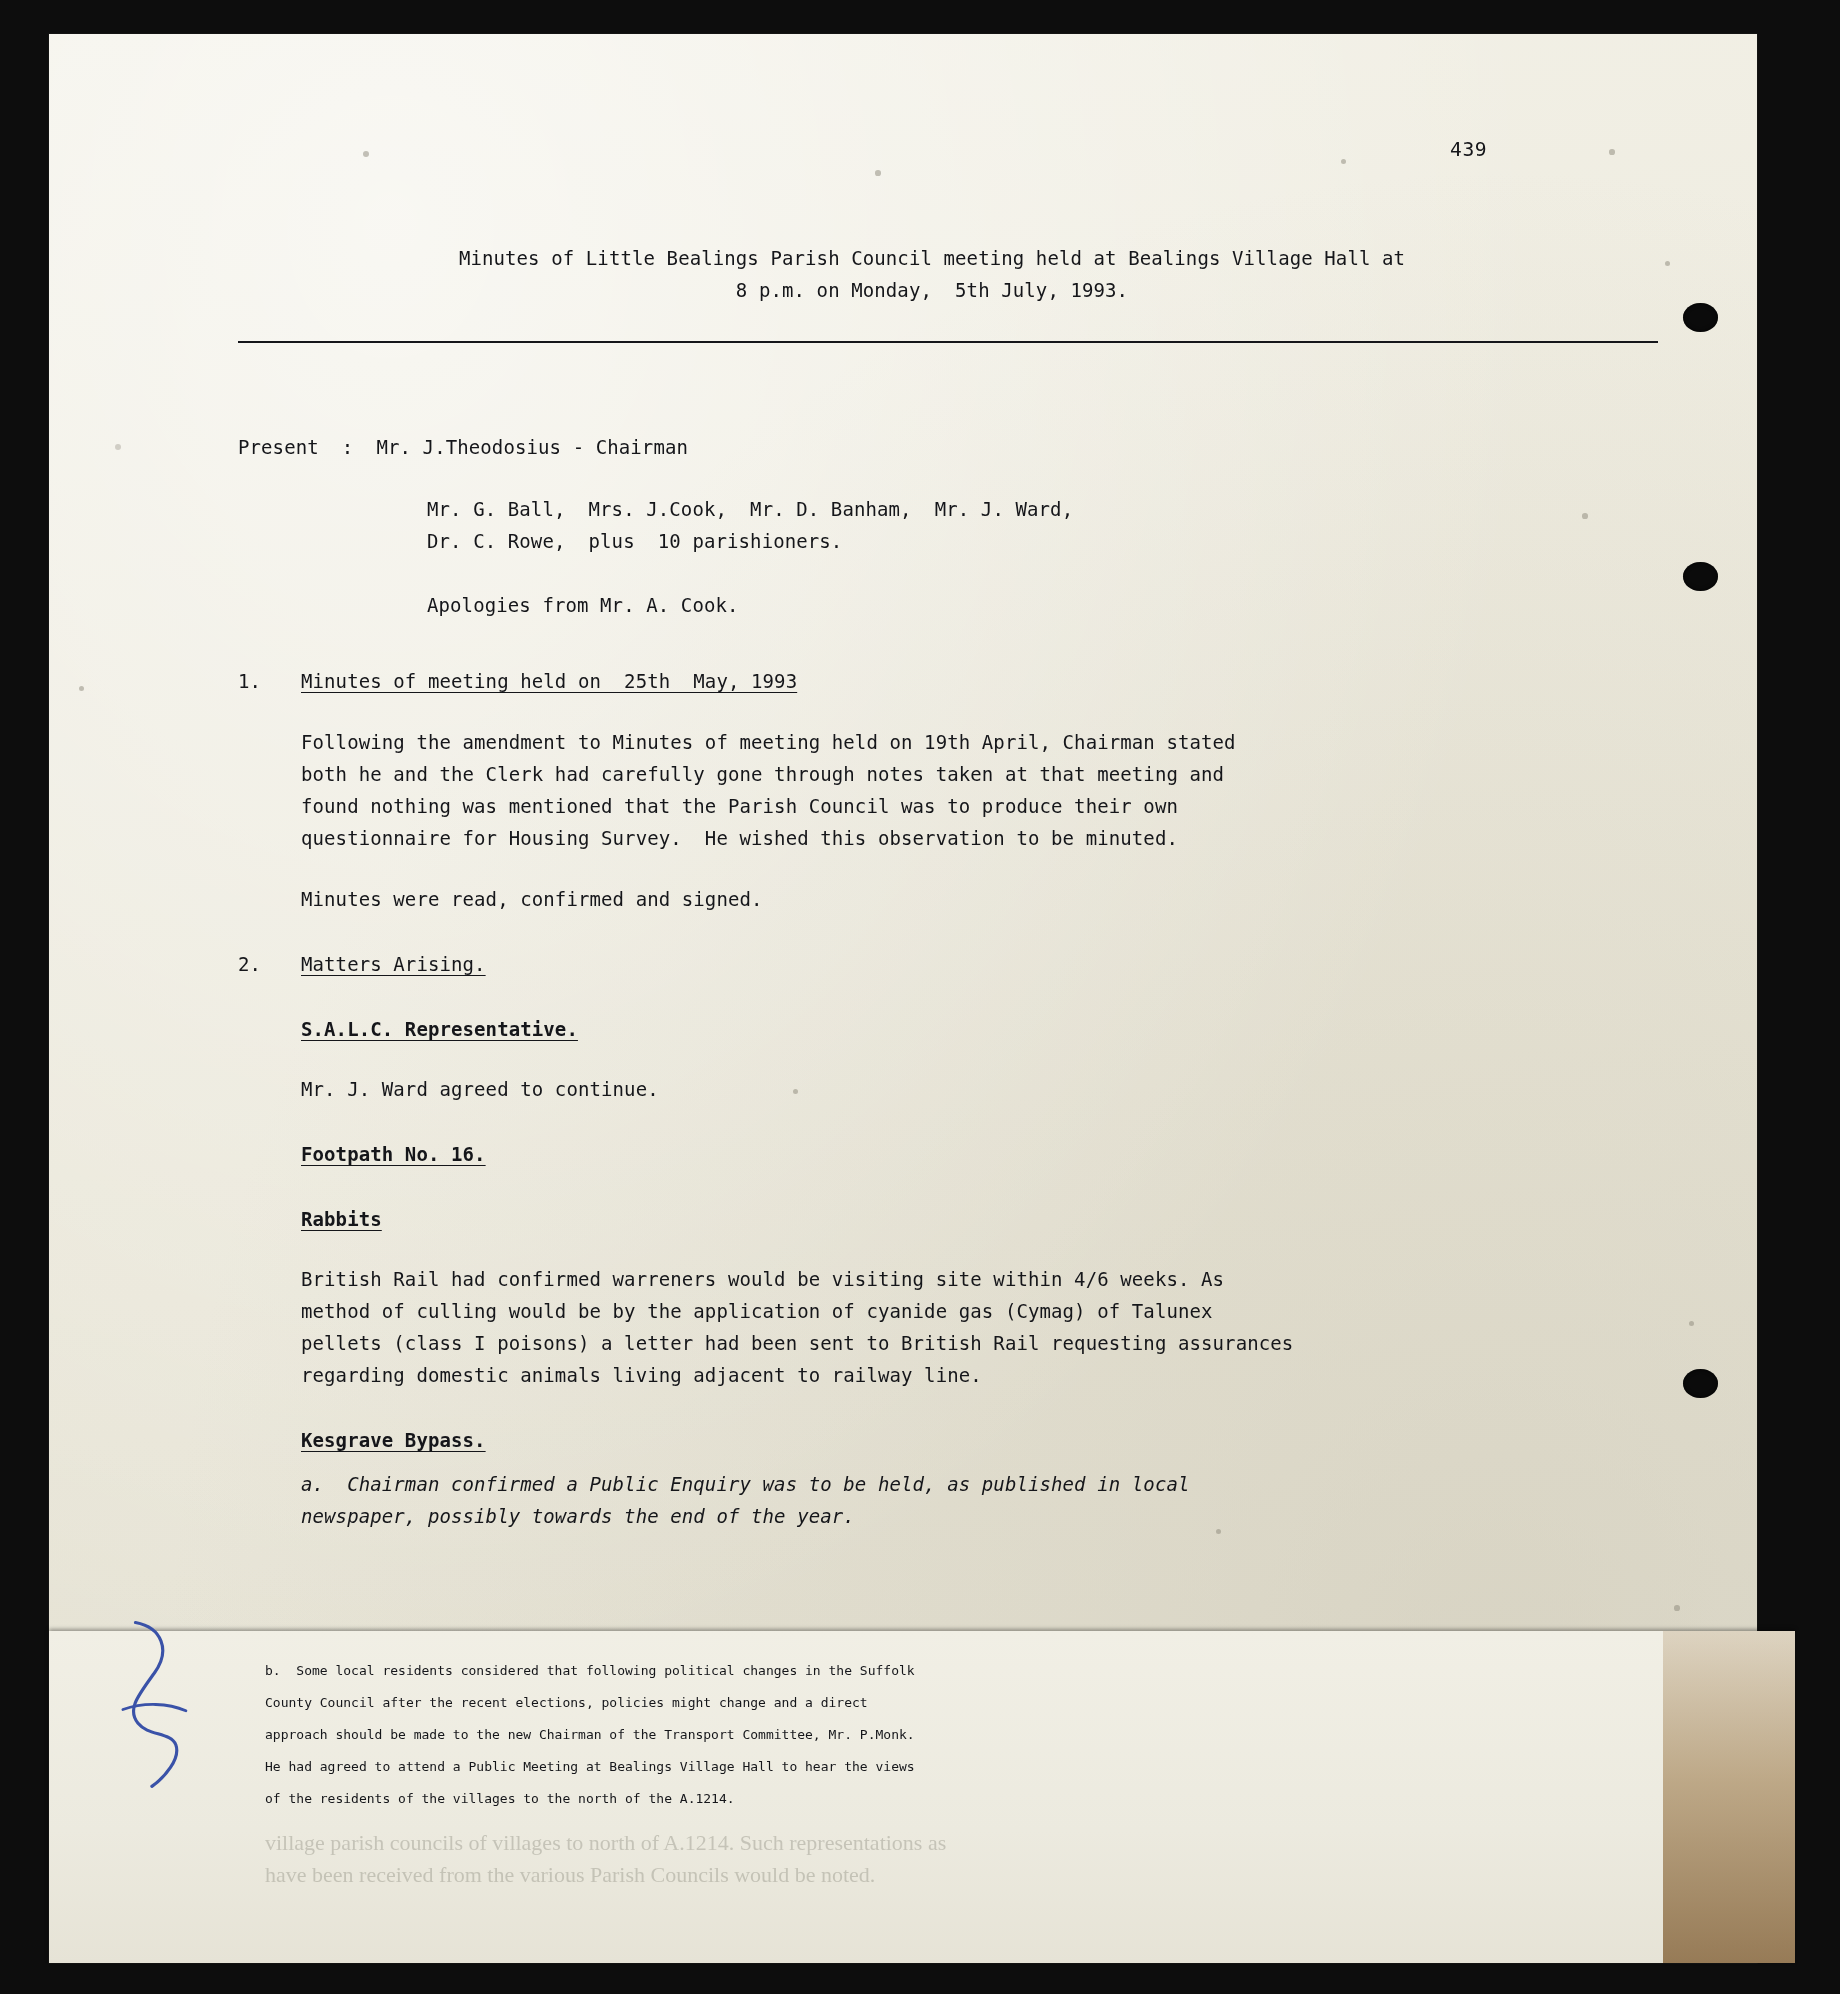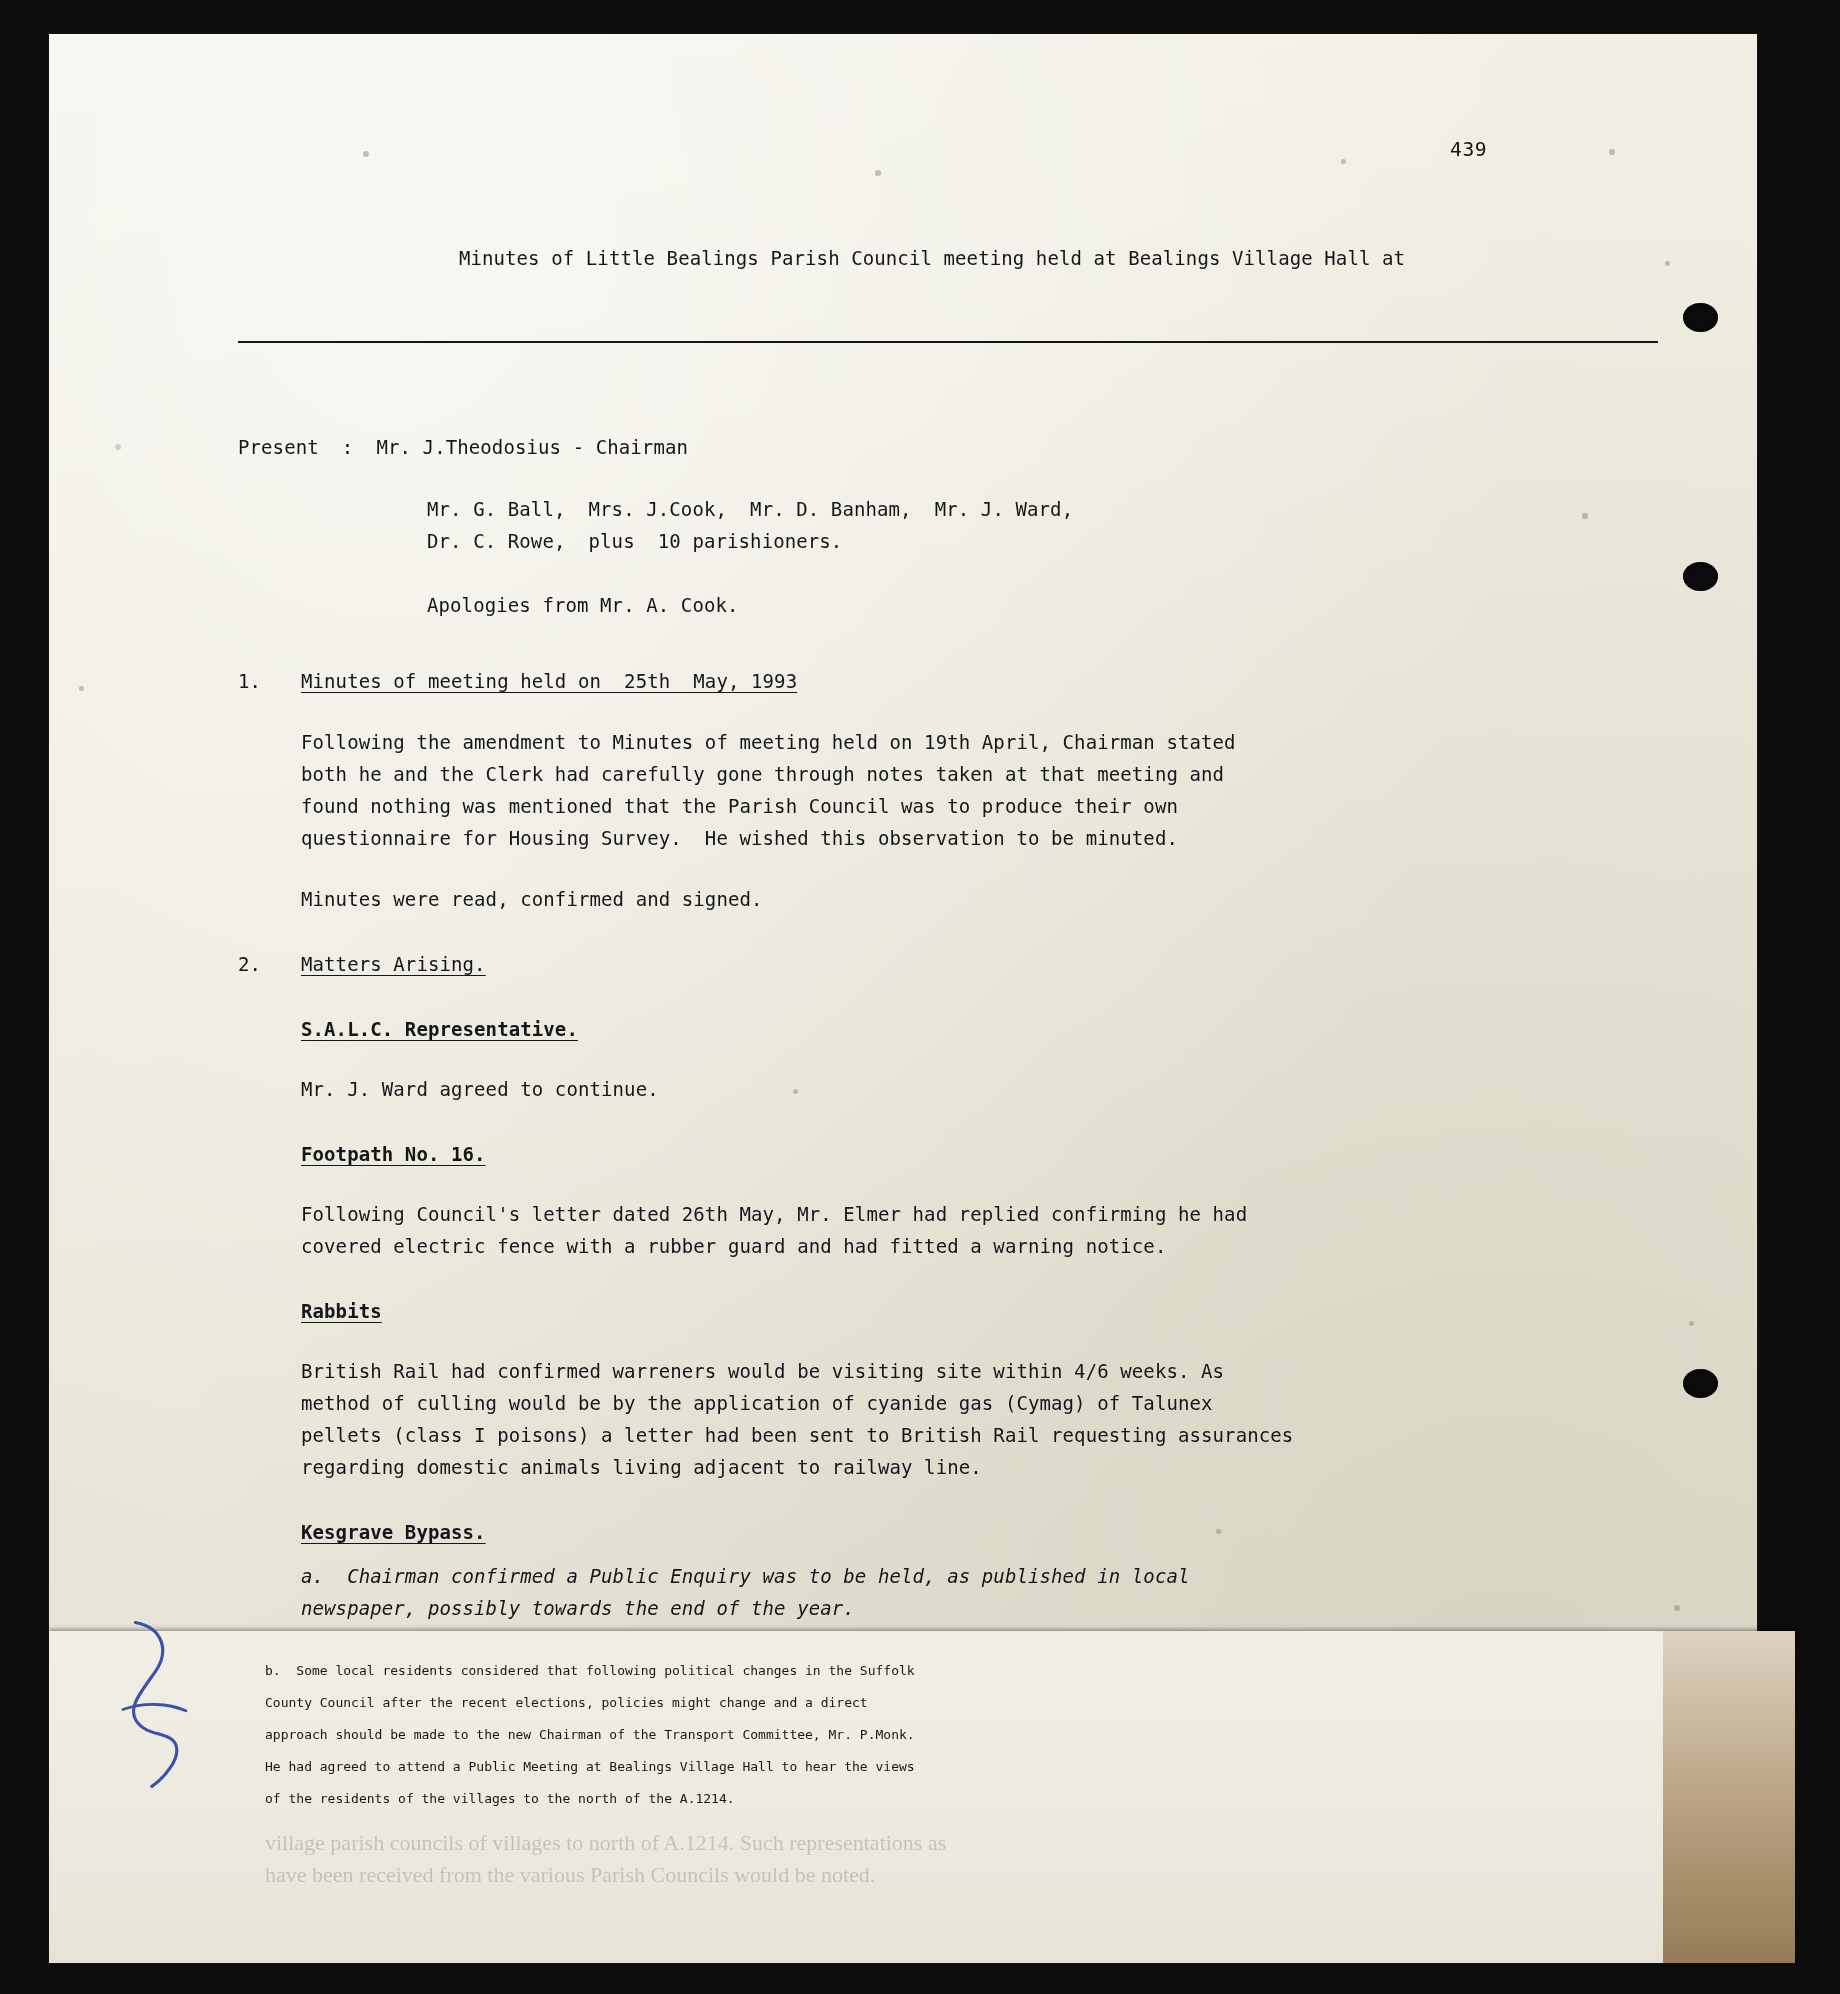--- a/index.html
+++ b/index.html
@@ -196,20 +196,21 @@
 </head>
 <body>
 
 <div id="page-sheet">
   <div class="doc">
 
     <div class="page-number">439</div>
 
     <div class="title-block">
       <div class="title-line">Minutes of Little Bealings Parish Council meeting held at Bealings Village Hall at</div>
+      <div class="title-line">8 p.m. on Monday,  5th July, 1993.</div>
     </div>
 
     <div class="rule"></div>
 
     <div class="present-block">
       <div class="present-line">Present  :  Mr. J.Theodosius - Chairman</div>
       <div class="present-line indent-1 attendees">Mr. G. Ball,  Mrs. J.Cook,  Mr. D. Banham,  Mr. J. Ward,</div>
       <div class="present-line indent-1">Dr. C. Rowe,  plus  10 parishioners.</div>
       <div class="present-line indent-1 apologies">Apologies from Mr. A. Cook.</div>
     </div>
@@ -232,22 +233,20 @@
         <span class="sec-title">Matters Arising.</span>
       </div>
 
       <div style="margin-top:33px;">
         <div class="sub-head">S.A.L.C. Representative.</div>
         <div class="para" style="margin-top:28px;">Mr. J. Ward agreed to continue.</div>
       </div>
 
       <div style="margin-top:33px;">
         <div class="sub-head">Footpath No. 16.</div>
-        <div class="para" style="margin-top:28px;">Following Council's letter dated 26th May, Mr. Elmer had replied confirming he had
-covered electric fence with a rubber guard and had fitted a warning notice.</div>
       </div>
 
       <div style="margin-top:33px;">
         <div class="sub-head">Rabbits</div>
         <div class="para" style="margin-top:28px;">British Rail had confirmed warreners would be visiting site within 4/6 weeks. As
 method of culling would be by the application of cyanide gas (Cymag) of Talunex
 pellets (class I poisons) a letter had been sent to British Rail requesting assurances
 regarding domestic animals living adjacent to railway line.</div>
       </div>
 

